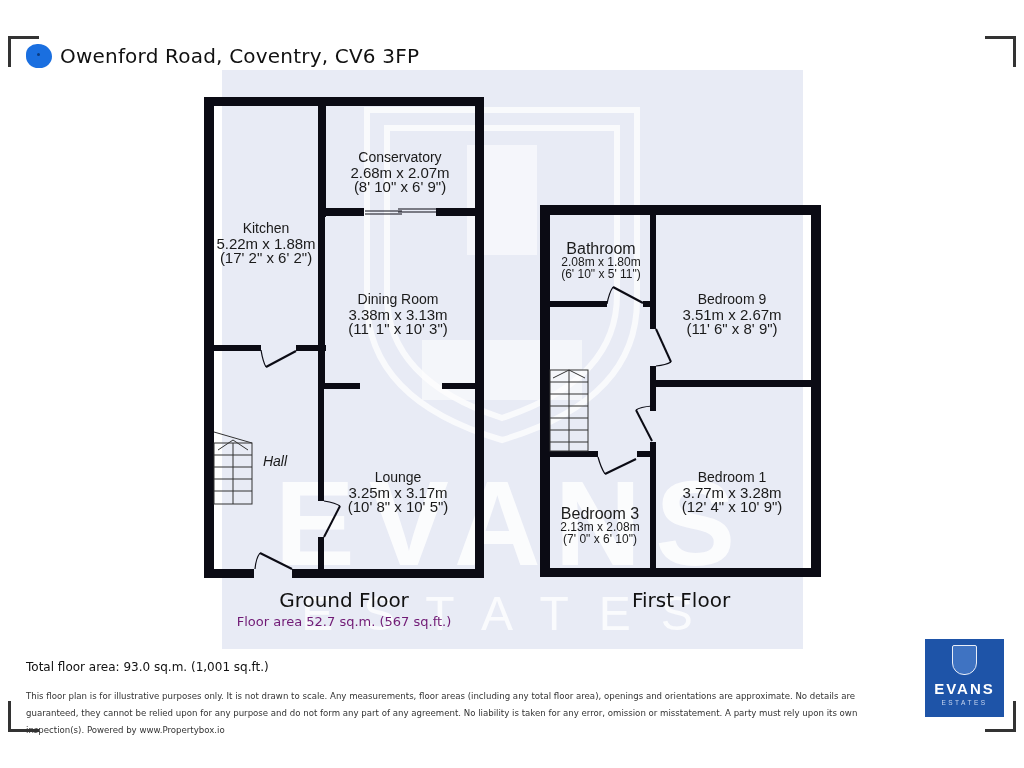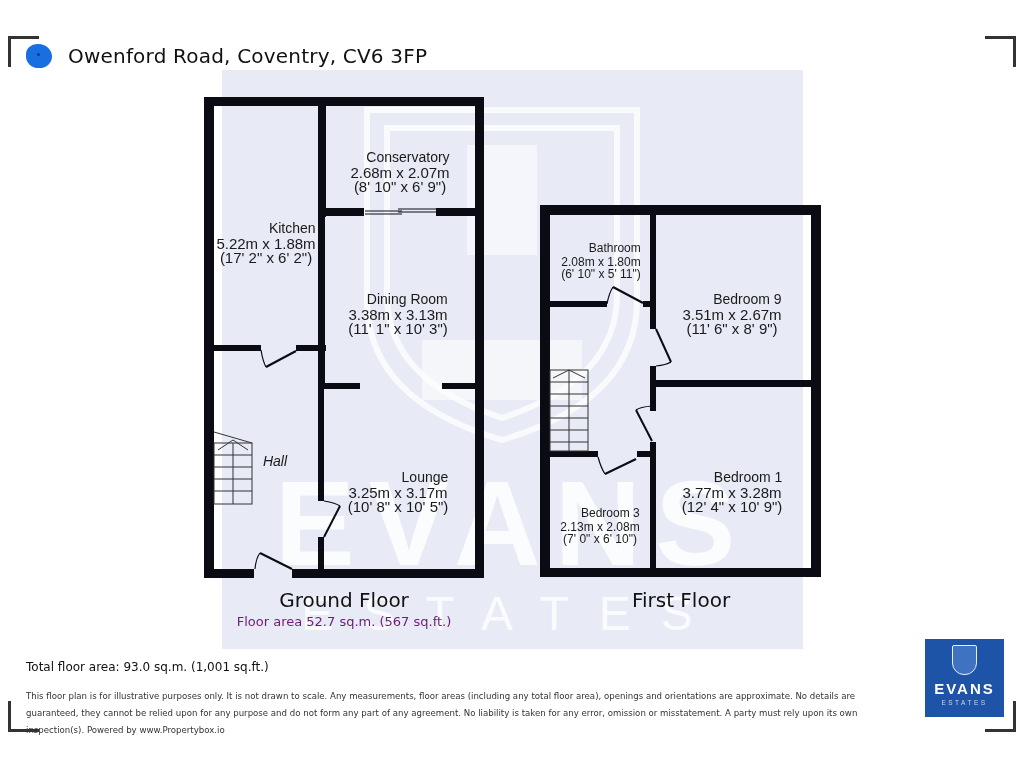--- a/index.html
+++ b/index.html
@@ -6,37 +6,37 @@
   body {
     width: 1024px; height: 768px; position: relative; overflow: hidden;
     background: #ffffff; font-family: "DejaVu Sans", sans-serif; color: #1a1a1a;
   }
   .corner { position: absolute; width: 28px; height: 28px; border-color: #333; border-style: solid; border-width: 0; }
   .corner.tl { left: 8px; top: 36px; border-left-width: 3px; border-top-width: 3px; }
   .corner.tr { right: 8px; top: 36px; border-right-width: 3px; border-top-width: 3px; }
   .corner.bl { left: 8px; bottom: 36px; border-left-width: 3px; border-bottom-width: 3px; }
   .corner.br { right: 8px; bottom: 36px; border-right-width: 3px; border-bottom-width: 3px; }
 
-  .header { position: absolute; left: 26px; top: 44px; display: flex; align-items: center; gap: 16px; }
+  .header { position: absolute; left: 26px; top: 44px; display: flex; align-items: center; gap: 8px; }
   .pin-icon { width: 26px; height: 24px; background: #1a6fe0; border-radius: 45% 55% 50% 50%; position: relative; }
   .pin-icon::after { content: ""; position: absolute; left: 11px; top: 9px; width: 3px; height: 3px; background: #0c3c80; border-radius: 50%; }
   .title { font-size: 20px; color: #111; letter-spacing: 0.2px; }
 
   .canvas {
     position: absolute; left: 222px; top: 70px; width: 581px; height: 579px;
     background: #e8ebf5;
   }
   .watermark { position: absolute; inset: 0; pointer-events: none; }
 
   .plan { position: absolute; left: 0; top: 0; width: 1024px; height: 768px; }
 
   .room-label { position: absolute; text-align: center; font-family: "Liberation Sans", sans-serif; color: #1a1a1a; transform: translateX(-50%); white-space: nowrap; }
-  .room-label .name { font-size: 14px; line-height: 17px; text-align: right; }
+  .room-label .name { font-size: 14px; line-height: 17px; }
   .room-label .dim { font-size: 15px; line-height: 14px; }
-  .room-label.small .name { font-size: 12px; line-height: 15px; }
+  .room-label.small .name { font-size: 16px; line-height: 15px; }
   .room-label.small .dim { font-size: 12px; line-height: 12px; }
 
   .floor-caption { position: absolute; text-align: center; transform: translateX(-50%); white-space: nowrap; }
   .floor-caption .fname { font-size: 20px; color: #111; line-height: 26px; }
   .floor-caption .farea { font-size: 13px; color: #701a75; line-height: 18px; }
 
   .total { position: absolute; left: 26px; top: 660px; font-size: 12px; color: #111; }
   .disclaimer { position: absolute; left: 26px; top: 688px; width: 880px; font-size: 8.6px; line-height: 17px; color: #333; }
 
   .logo { position: absolute; left: 925px; top: 639px; width: 79px; height: 78px; background: #1e54a8; }

